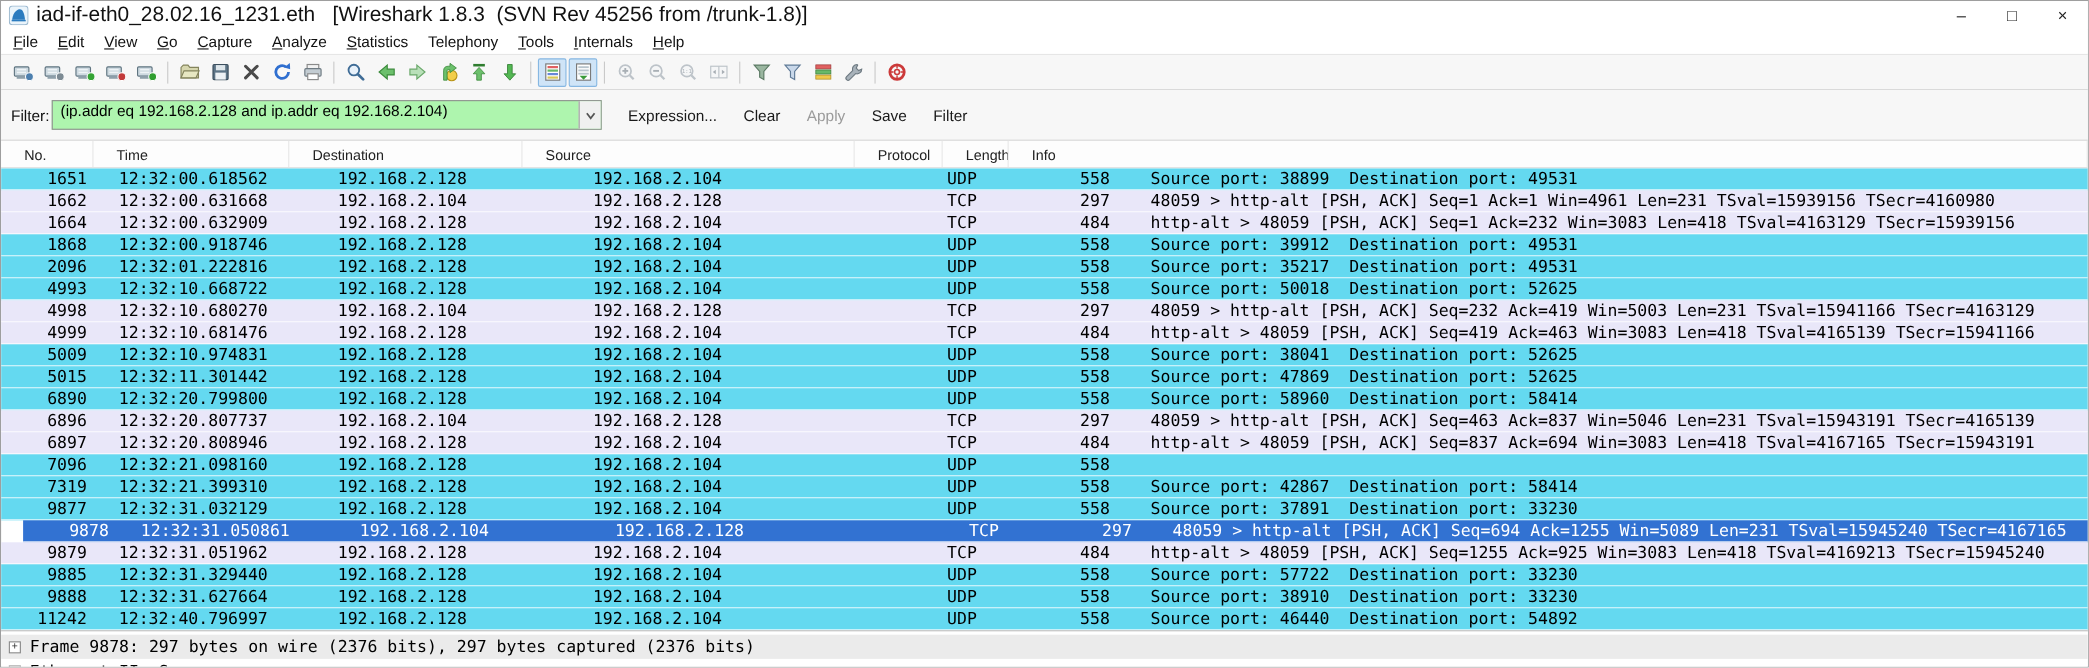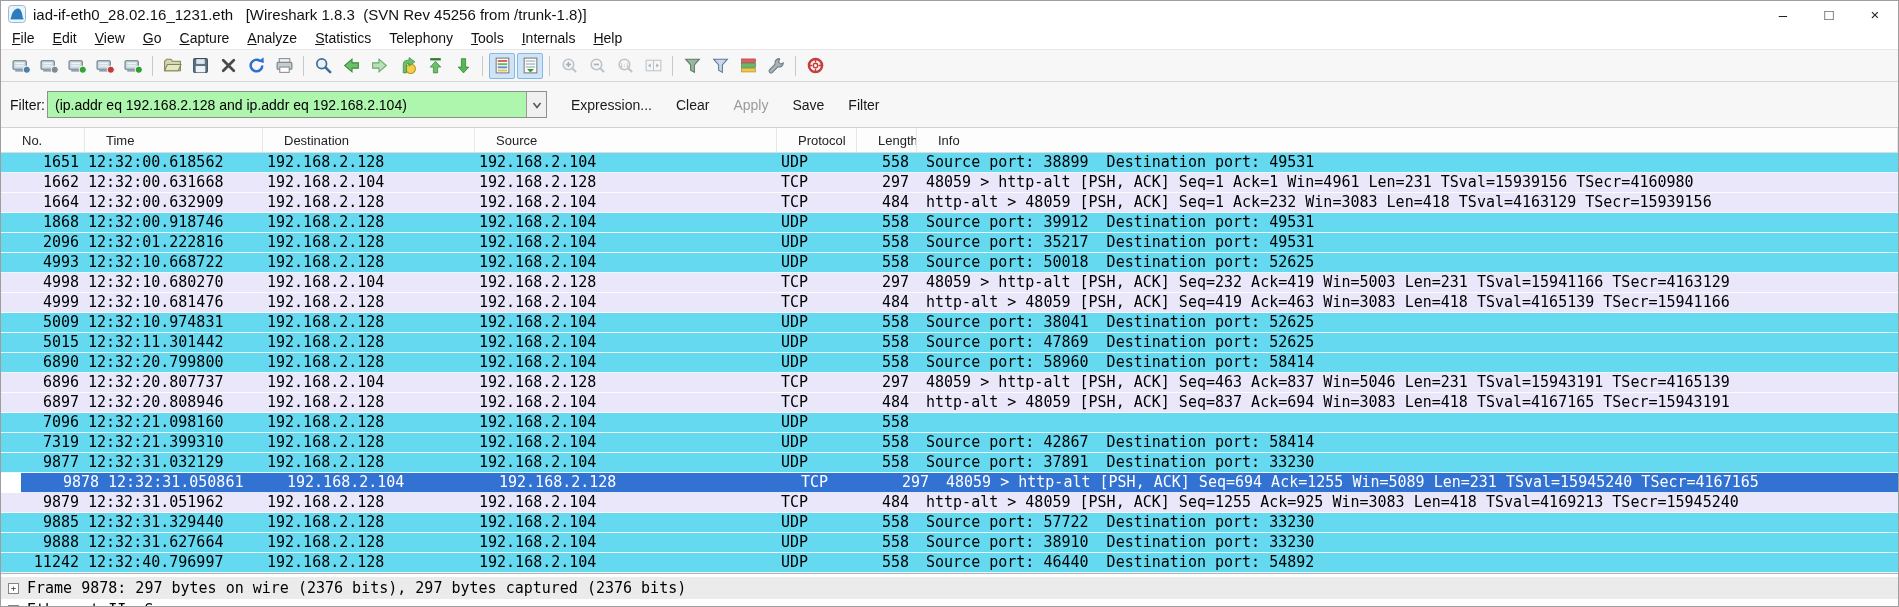--- a/index.html
+++ b/index.html
@@ -4,51 +4,51 @@
 <style>
   * { box-sizing: border-box; margin: 0; padding: 0; }
   html, body { width: 1899px; height: 607px; overflow: hidden; }
   body { font-family: "Liberation Sans", sans-serif; background: #fff; }
 
   .window { width: 1899px; height: 607px; border: 1px solid #9e9e9e; display: flex; flex-direction: column; background: #fff; }
 
   
   .titlebar { height: 26px; flex: 0 0 26px; display: flex; align-items: center; padding-left: 7px; background: #ffffff; }
   .app-logo { width: 18px; height: 18px; flex: 0 0 18px; }
-  .title-text { font-size: 15px; color: #111; margin-left: 7px; white-space: pre; }
+  .title-text { font-size: 19px; color: #111; margin-left: 7px; white-space: pre; }
   .win-controls { margin-left: auto; display: flex; height: 100%; }
   .win-btn { width: 46px; height: 100%; display: flex; align-items: center; justify-content: center; font-size: 15px; color: #222; cursor: default; }
 
   
   .menubar { height: 22px; flex: 0 0 22px; display: flex; align-items: center; background: #ffffff; padding-left: 2px; }
   .menu-item { font-size: 14px; color: #111; padding: 0 9px; white-space: nowrap; }
 
   
   .toolbar { height: 33px; flex: 0 0 33px; display: flex; align-items: center; background: #f7f7f7; border-top: 1px solid #e6e6e6; border-bottom: 1px solid #d6d6d6; padding-left: 6px; }
   .tb-icon { width: 26px; height: 26px; display: flex; align-items: center; justify-content: center; border: 1px solid transparent; border-radius: 2px; margin: 0 1px; }
   .tb-icon.pressed { background: #cfe4f7; border-color: #86b7e2; }
   .tb-icon.muted { opacity: .55; }
   .tb-sep { width: 1px; height: 20px; background: #c9c9c9; margin: 0 5px; flex: 0 0 1px; }
 
   
   .filterbar { height: 46px; flex: 0 0 46px; display: flex; align-items: center; background: #f7f7f7; border-bottom: 1px solid #d2d2d2; padding-left: 9px; }
   .filter-label { font-size: 14px; color: #111; margin-right: 2px; }
-  .filter-combo { width: 500px; height: 27px; background: var(--filter-valid-bg); border: 1px solid #8f8f8f; display: flex; align-items: center; }
+  .filter-combo { width: 500px; height: 27px; background: var(--filter-valid-bg); border: 1px solid #8f8f8f; display: flex; align-items: flex-start; }
   .filter-value { flex: 1; font-size: 14px; color: #000; padding: 0 7px; white-space: nowrap; overflow: hidden; }
   .combo-arrow { width: 20px; height: 100%; border-left: 1px solid #9a9a9a; background: #f0f0f0; display: flex; align-items: center; justify-content: center; }
   .filter-btn { font-size: 14px; color: #1a1a1a; margin-left: 24px; white-space: nowrap; }
   .filter-btn.disabled { color: #9b9b9b; }
 
   
   .grid-cols { display: grid; grid-template-columns: 84px 178px 212px 302px 80px 60px 1fr; }
   .list-header { height: 25px; flex: 0 0 25px; background: #fdfdfd; border-bottom: 1px solid #dcdcdc; }
   .h-cell { font-size: 13px; color: #222; display: flex; align-items: center; padding-left: 21px; border-right: 1px solid #e7e7e7; overflow: hidden; white-space: nowrap; }
 
   .rows { flex: 0 0 420px; overflow: hidden; font-family: "DejaVu Sans Mono", "Liberation Mono", monospace; font-size: 15px; }
-  .prow { height: 20px; line-height: 19px; background: var(--udp-row); color: #000; box-shadow: inset 0 -1px 0 rgba(255,255,255,0.85); }
+  .prow { height: 20px; line-height: 19px; background: var(--udp-row); color: #000; box-shadow: inset 0 -1px 0 rgba(255,255,255,0.85); gap: 20px; }
   .prow.tcp { background: var(--tcp-row); }
   .prow.selected { background: var(--selected-row); color: var(--selected-text); margin-left: 20px; }
   .prow > div { overflow: hidden; white-space: pre; }
   .c-no   { text-align: right; padding-right: 6px; }
   .c-time { padding-left: 3px; }
   .c-src  { padding-left: 4px; }
   .c-dst  { padding-left: 4px; }
   .c-proto{ padding-left: 4px; }
   .c-len  { text-align: right; padding-right: 8px; }
   .c-info { padding-left: 9px; }

